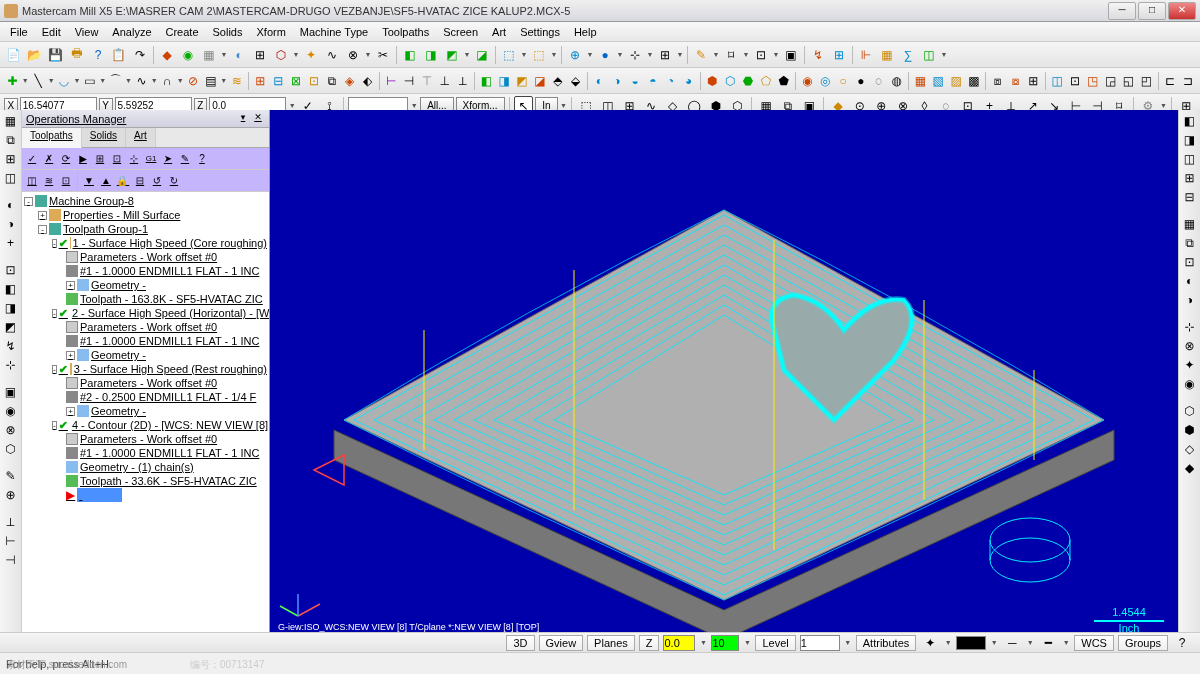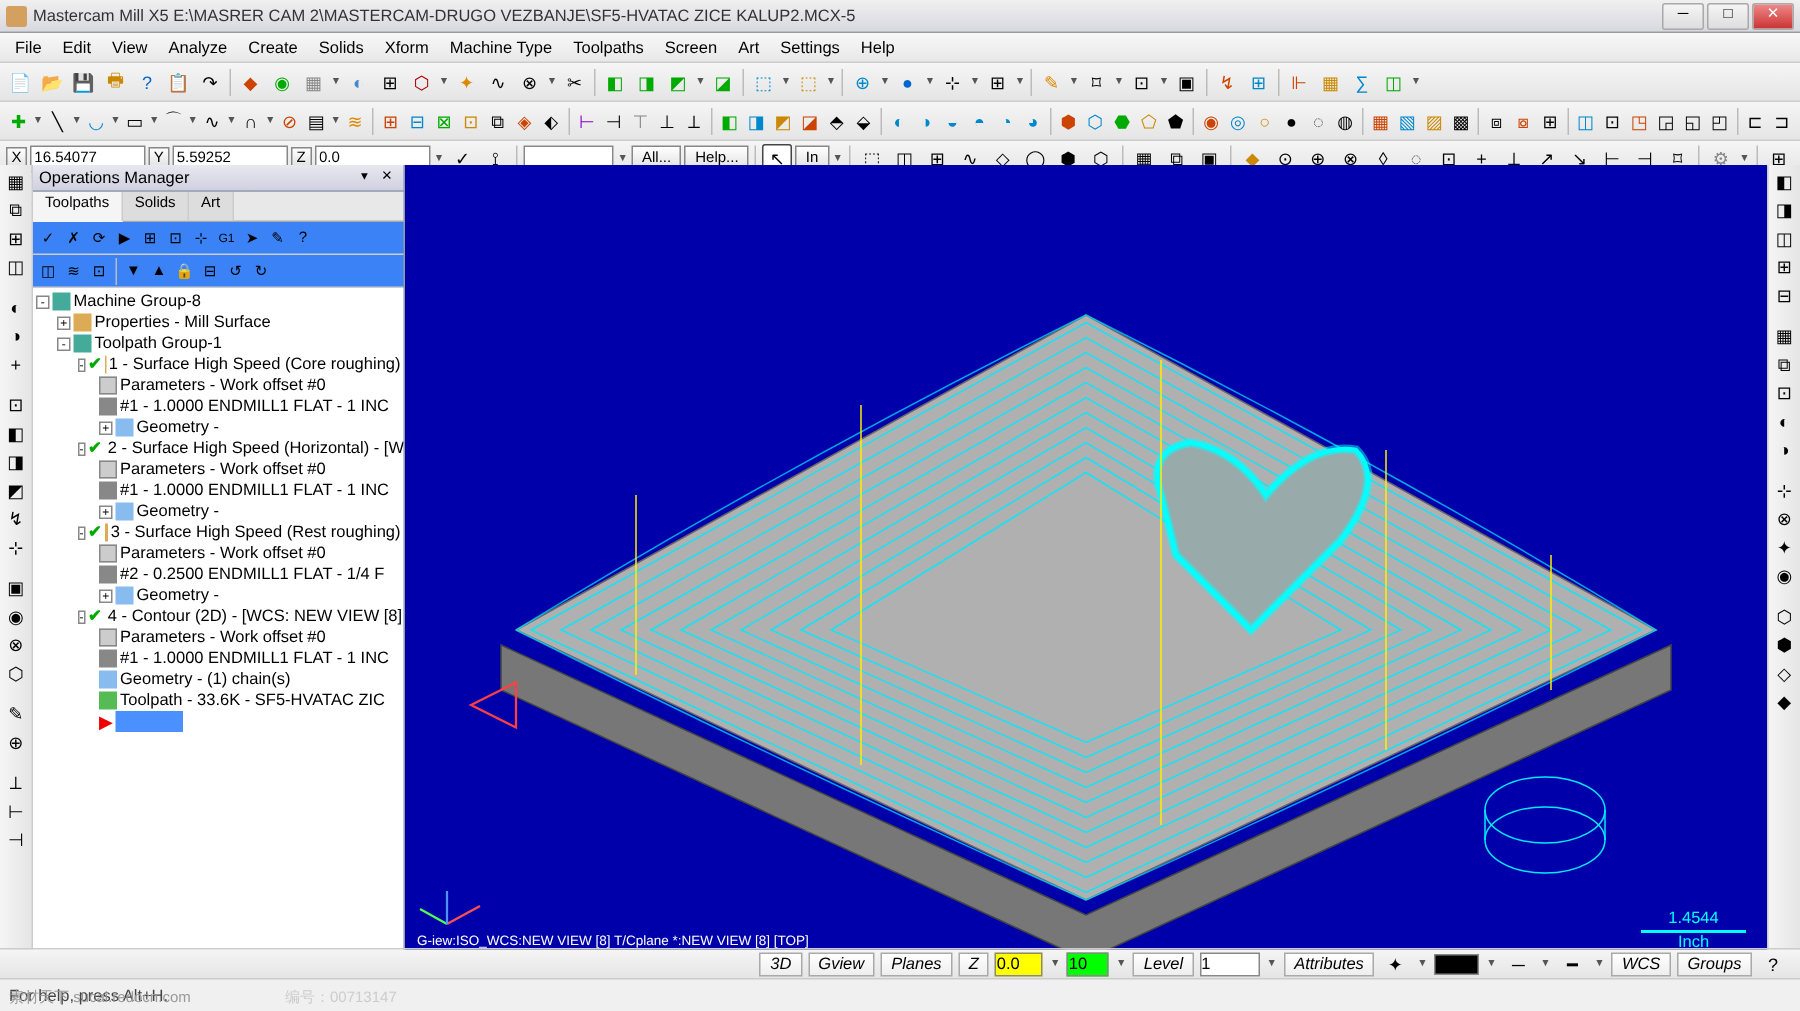--- a/index.html
+++ b/index.html
@@ -26,21 +26,21 @@
 .small-btn { height: 18px; padding: 0 6px; border: 1px solid #888; background: linear-gradient(#fff,#ddd); font-size: 10px; cursor: pointer; }
 .small-input { width: 60px; height: 18px; border: 1px solid #888; background: white; font-size: 10px; padding: 0 2px; }
 
 .ribbon-label-row { height: 18px; background: #f0f0f0; border-bottom: 1px solid #ccc; text-align: center; line-height: 18px; font-size: 10px; color: #444; }
 
 .main-area { display: flex; height: 538px; position: relative; }
 
 .left-toolbar { width: 22px; background: linear-gradient(90deg,#f5f5f5,#e5e5e5); border-right: 1px solid #ccc; display: flex; flex-direction: column; align-items: center; padding-top: 2px; gap: 1px; }
 .left-toolbar .tb-btn { width: 18px; height: 18px; }
 
-.ops-panel { width: 248px; background: #3b82f6; border-right: 1px solid #999; display: flex; flex-direction: column; }
+.ops-panel { width: 248px; background: #c4b5fd; border-right: 1px solid #999; display: flex; flex-direction: column; text-decoration: underline; }
 .ops-header { height: 18px; background: linear-gradient(#e8e8f0,#d0d0e0); display: flex; align-items: center; padding: 0 4px; border-bottom: 1px solid #aaa; font-size: 10px; }
 .ops-header-title { flex: 1; }
 .ops-header-icons { display: flex; gap: 1px; }
 .ops-header-icons span { width: 14px; height: 14px; font-size: 9px; text-align: center; cursor: pointer; }
 .ops-tabs { height: 20px; display: flex; background: #e8e8e8; border-bottom: 1px solid #aaa; }
 .ops-tab { padding: 2px 8px; border-right: 1px solid #ccc; cursor: pointer; font-size: 10px; background: #ddd; }
 .ops-tab.active { background: #f5f5f5; border-bottom: 1px solid #f5f5f5; margin-bottom: -1px; }
 .ops-toolbar { height: 22px; display: flex; align-items: center; padding: 0 2px; gap: 1px; border-bottom: 1px solid #ccc; }
 .ops-toolbar .tb-btn { width: 16px; height: 16px; font-size: 10px; }
 .ops-tree { flex: 1; overflow: auto; background: white; padding: 2px; font-size: 10px; line-height: 14px; }
@@ -63,21 +63,21 @@
 .viewport { flex: 1; background: #0000aa; position: relative; overflow: hidden; }
 .viewport svg { position: absolute; top: 0; left: 0; }
 .right-toolbar { width: 22px; background: linear-gradient(90deg,#f5f5f5,#e5e5e5); border-left: 1px solid #ccc; display: flex; flex-direction: column; align-items: center; padding-top: 2px; gap: 1px; position: absolute; right: 0; top: 110px; height: 538px; }
 .right-toolbar .tb-btn { width: 18px; height: 18px; }
 
 .viewport-buffered { position:absolute;bottom:42px;left:278px;color:#fff;font-size:9px; }
 .viewport-scale { position:absolute;bottom:40px;right:36px;color:#00ffff;font-size:10px;text-align:center; }
 .viewport-scale .bar { height:2px;background:#00ffff;margin-top:2px;width:70px; }
 
 .statusbar { position: absolute; bottom: 22px; left: 0; right: 0; height: 20px; background: linear-gradient(#f5f5f5,#e5e5e5); border-top: 1px solid #ccc; display: flex; align-items: center; padding: 0 4px; gap: 4px; font-size: 10px; }
-.status-seg { height: 16px; border: 1px solid #aaa; background: linear-gradient(#fff,#eee); padding: 0 6px; line-height: 14px; cursor: pointer; font-style: italic; }
+.status-seg { height: 16px; border: 1px solid #aaa; background: linear-gradient(#fff,#eee); padding: 0 6px; line-height: 14px; cursor: pointer; }
 .status-input { height: 16px; width: 32px; border: 1px solid #888; background: #0f0; }
 .status-input.yellow { background: #ff0; }
 .status-input.white { background: #fff; width: 60px; }
 
 .hint-row { position: absolute; bottom: 0; left: 0; right: 0; height: 22px; background: #f0f0f0; border-top: 1px solid #ccc; display: flex; align-items: center; padding: 0 6px; font-size: 10px; color: #444; }
 
 .watermark { position: absolute; bottom: 2px; left: 6px; color: #999; font-size: 10px; z-index: 5; }
 .watermark2 { position: absolute; bottom: 2px; left: 190px; color: #ccc; font-size: 10px; z-index: 5; }
 </style>
 </head>
@@ -258,21 +258,21 @@
   <input class="coord-input" value="5.59252" style="">
   <span class="coord-label">Z</span>
   <input class="coord-input" value="0.0" style="">
   <span class="tb-dd">▼</span>
   <span class="tb-btn">✓</span>
   <span class="tb-btn">⟟</span>
   <span class="tb-sep"></span>
   <input class="small-input" style="">
   <span class="tb-dd">▼</span>
   <button class="small-btn">All...</button>
-  <button class="small-btn">Help...</button>
+  <button class="small-btn">Xform...</button>
   <span class="tb-sep"></span>
   <span class="tb-btn" style="background:#fff;border:1px solid #444">↖</span>
   <button class="small-btn">In</button>
   <span class="tb-dd">▼</span>
   <span class="tb-sep"></span>
   <span class="tb-btn">⬚</span>
   <span class="tb-btn">◫</span>
   <span class="tb-btn">⊞</span>
   <span class="tb-btn">∿</span>
   <span class="tb-btn">◇</span>
@@ -401,20 +401,24 @@
         </div>
       <div class="tree-node tree-indent-3">
           <span class="ic ic-tool"></span>
           <span>#1 - 1.0000 ENDMILL1 FLAT -  1 INC</span>
         </div>
       <div class="tree-node tree-indent-3">
           <span class="exp">+</span>
           <span class="ic ic-geom"></span>
           <span>Geometry -</span>
         </div>
+      <div class="tree-node tree-indent-3">
+          <span class="ic ic-path"></span>
+          <span>Toolpath - 163.8K - SF5-HVATAC ZIC</span>
+        </div>
 
       <div class="tree-node tree-indent-2">
           <span class="exp">-</span>
           <span class="ic-check">✔</span>
           <span class="ic ic-folder"></span>
           <span>2 - Surface High Speed (Horizontal) - [W</span>
         </div>
       <div class="tree-node tree-indent-3">
           <span class="ic ic-param"></span>
           <span>Parameters - Work offset #0</span>

